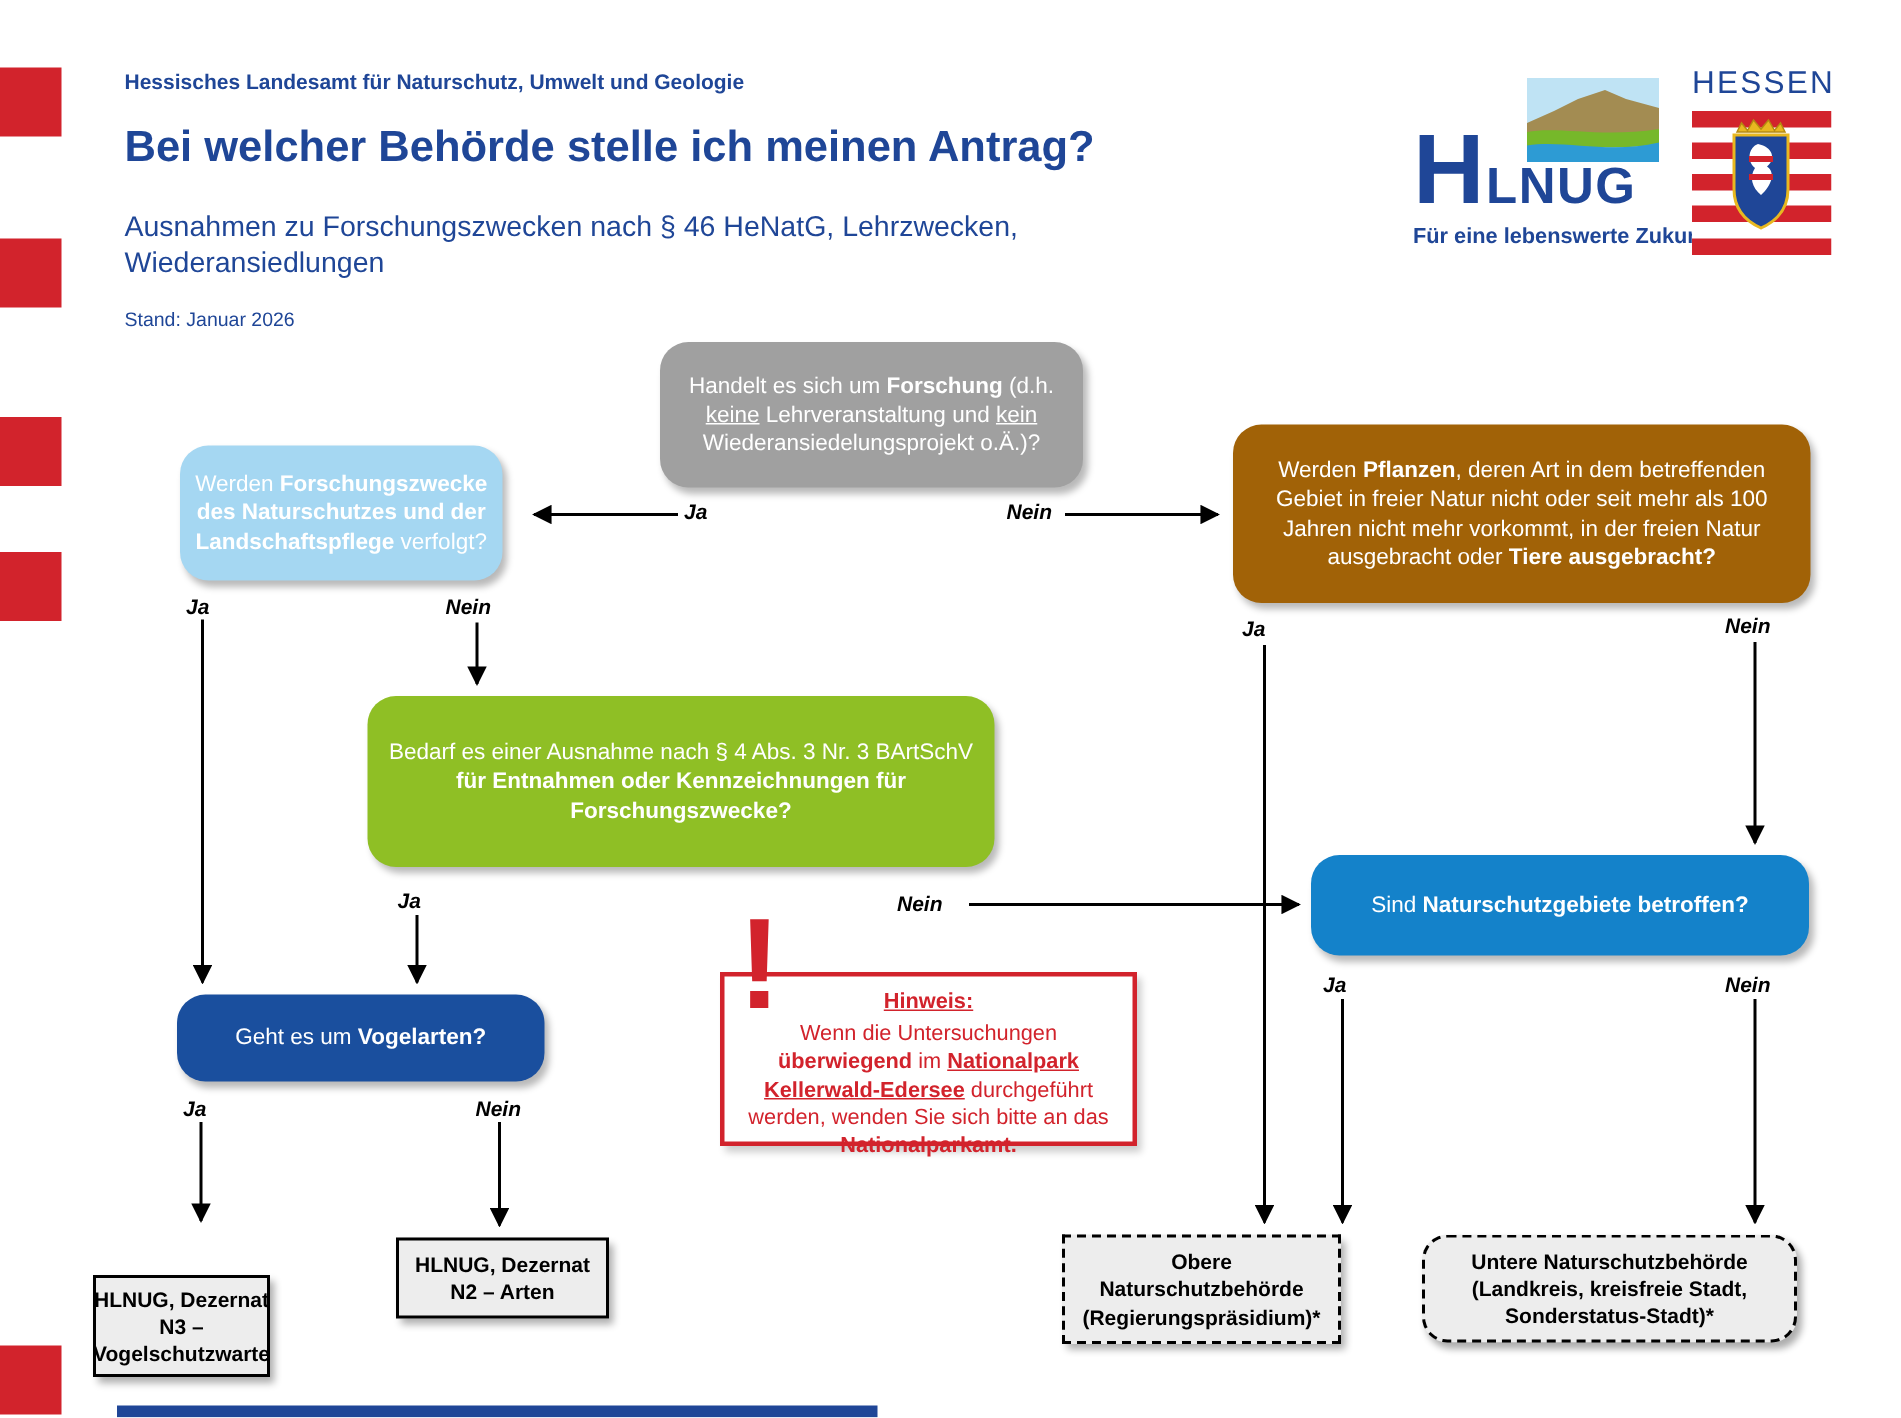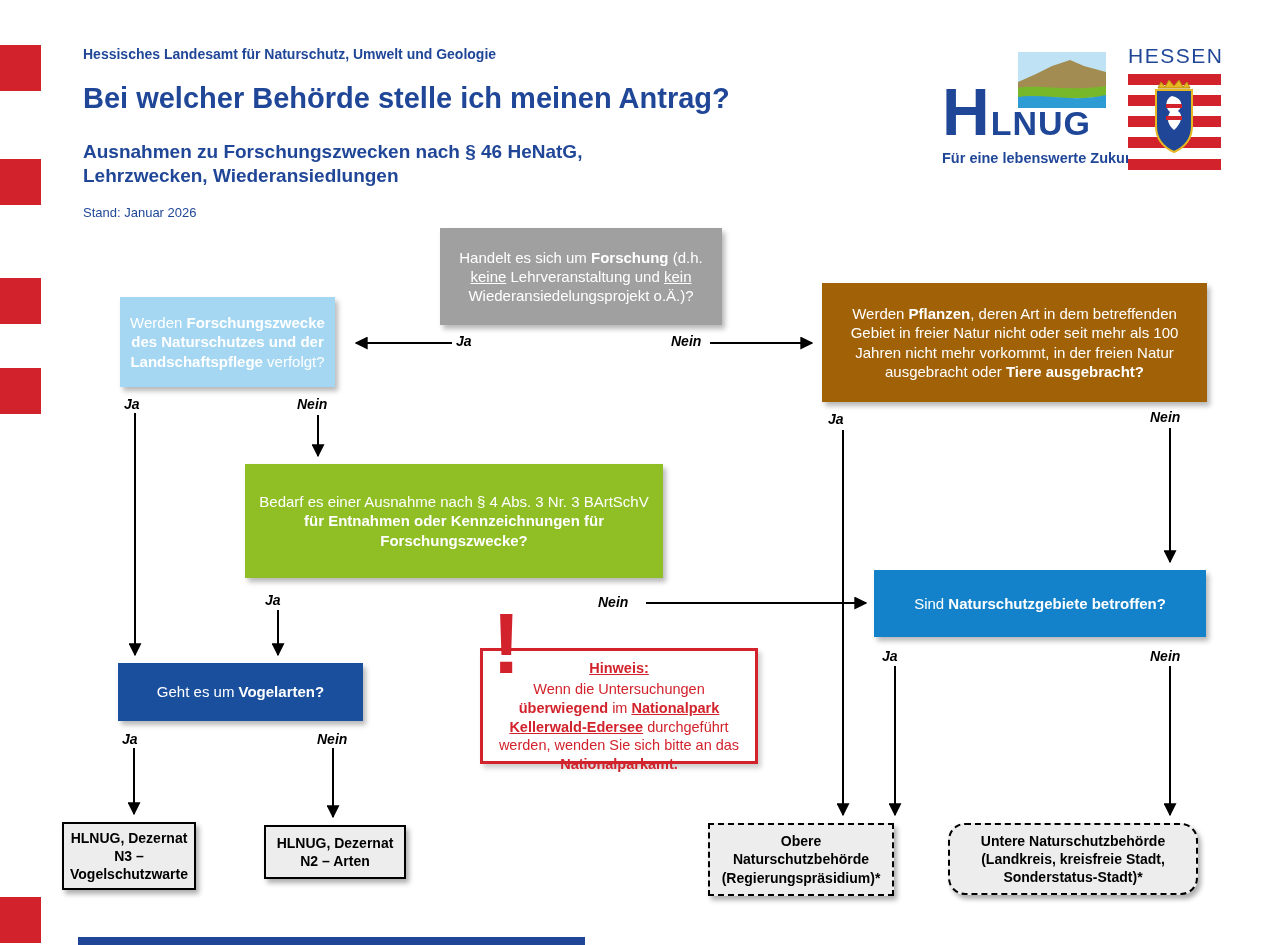--- a/index.html
+++ b/index.html
@@ -5,38 +5,38 @@
   html,body{margin:0;padding:0;background:#fff;}
   .page{position:relative;width:1267px;height:945px;background:#ffffff;overflow:hidden;
         font-family:"Liberation Sans","DejaVu Sans",sans-serif;color:#000;}
 
   
   .redblock{position:absolute;left:0;width:41px;height:46px;background:#D2232C;}
 
   
   .org-line{position:absolute;left:83px;top:46px;font-size:14px;font-weight:bold;color:#1F4697;}
   .title{position:absolute;left:83px;top:82px;font-size:29px;font-weight:bold;color:#1F4697;}
-  .subtitle{position:absolute;left:83px;top:140px;width:620px;font-size:19px;font-weight:bold;color:#1F4697;line-height:1.25;}
+  .subtitle{position:absolute;left:83px;top:140px;width:620px;font-size:19px;font-weight:normal;color:#1F4697;line-height:1.25;}
   .dateline{position:absolute;left:83px;top:205px;font-size:13px;color:#1F4697;}
 
   
   .hlnug{position:absolute;left:942px;top:46px;width:180px;height:128px;color:#1F4697;}
   .hlnug-word{position:absolute;left:0px;top:28px;font-size:34px;font-weight:bold;letter-spacing:1px;color:#1F4697;}
   .hlnug-word::first-letter{font-size:66px;}
   .hlnug-land{position:absolute;left:76px;top:6px;}
   .hlnug-tag{position:absolute;left:0px;top:104px;font-size:14.5px;font-weight:bold;white-space:nowrap;color:#1F4697;}
 
   
   .hessen{position:absolute;left:1128px;top:44px;width:93px;height:130px;}
   .hessen-word{font-size:21px;color:#1F4697;letter-spacing:1.5px;text-align:center;}
   .hessen-flag{position:absolute;left:0;top:30px;}
 
   
   .fbox{position:absolute;color:#fff;text-align:center;display:flex;align-items:center;justify-content:center;
-        font-size:15px;line-height:1.28;box-shadow:3px 4px 5px rgba(0,0,0,.28);padding:6px 10px;box-sizing:border-box;}
+        font-size:15px;line-height:1.28;box-shadow:3px 4px 5px rgba(0,0,0,.28);padding:6px 10px;box-sizing:border-box;border-radius:19px;}
   .bg-gray{background:#A0A0A0;}
   .bg-lightblue{background:#A5D7F2;}
   .bg-brown{background:#a16207;}
   .bg-green{background:#8FBF25;}
   .bg-darkblue{background:#1A4F9E;}
   .bg-blue{background:#1482CA;}
 
   
   .rbox{position:absolute;background:#EDEDED;border:2px solid #000;display:flex;align-items:center;justify-content:center;
         text-align:center;font-weight:bold;font-size:14px;line-height:1.3;box-shadow:3px 4px 5px rgba(0,0,0,.32);
@@ -155,21 +155,21 @@
   <div class="fbox bg-blue" style="left:874px;top:570px;width:332px;height:67px;">
     <div><span>Sind </span><b>Naturschutzgebiete betroffen?</b></div>
   </div>
 
   <div class="excl">!</div>
   <div class="hint">
     <div class="hint-head">Hinweis:</div>
     <div><span>Wenn die Untersuchungen </span><b>überwiegend</b><span> im </span><b class="u">Nationalpark Kellerwald-Edersee</b><span> durchgeführt werden, wenden Sie sich bitte an das </span><b>Nationalparkamt.</b></div>
   </div>
 
-  <div class="rbox" style="left:62px;top:822px;width:134px;height:68px;">HLNUG, Dezernat N3 – Vogelschutzwarte</div>
+  <div class="rbox" style="left:62px;top:850px;width:118px;height:68px;">HLNUG, Dezernat N3 – Vogelschutzwarte</div>
   <div class="rbox" style="left:264px;top:825px;width:142px;height:54px;">HLNUG, Dezernat N2 – Arten</div>
   <div class="rbox dashed" style="left:708px;top:823px;width:186px;height:73px;">Obere Naturschutzbehörde (Regierungspräsidium)*</div>
   <div class="rbox dashed" style="left:948px;top:823px;width:250px;height:72px;border-radius:17px;">Untere Naturschutzbehörde (Landkreis, kreisfreie Stadt, Sonderstatus-Stadt)*</div>
 
   <span class="lbl" style="left:456px;top:333px;">Ja</span>
   <span class="lbl" style="left:671px;top:333px;">Nein</span>
   <span class="lbl" style="left:124px;top:396px;">Ja</span>
   <span class="lbl" style="left:297px;top:396px;">Nein</span>
   <span class="lbl" style="left:265px;top:592px;">Ja</span>
   <span class="lbl" style="left:598px;top:594px;">Nein</span>

